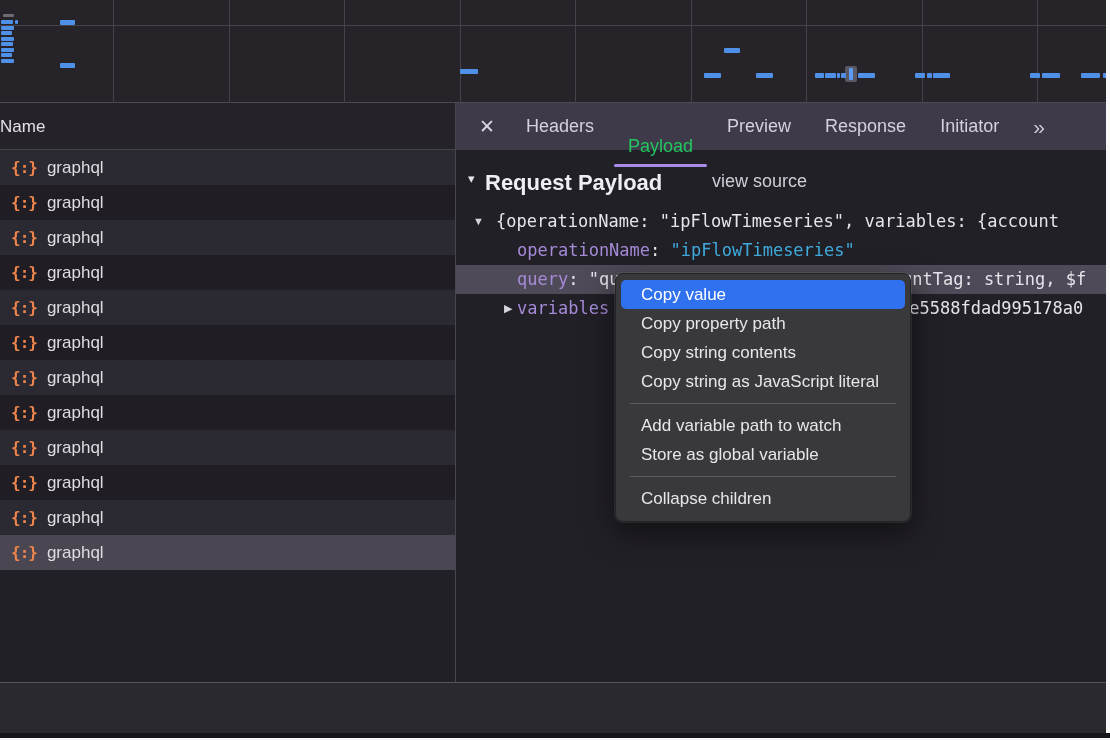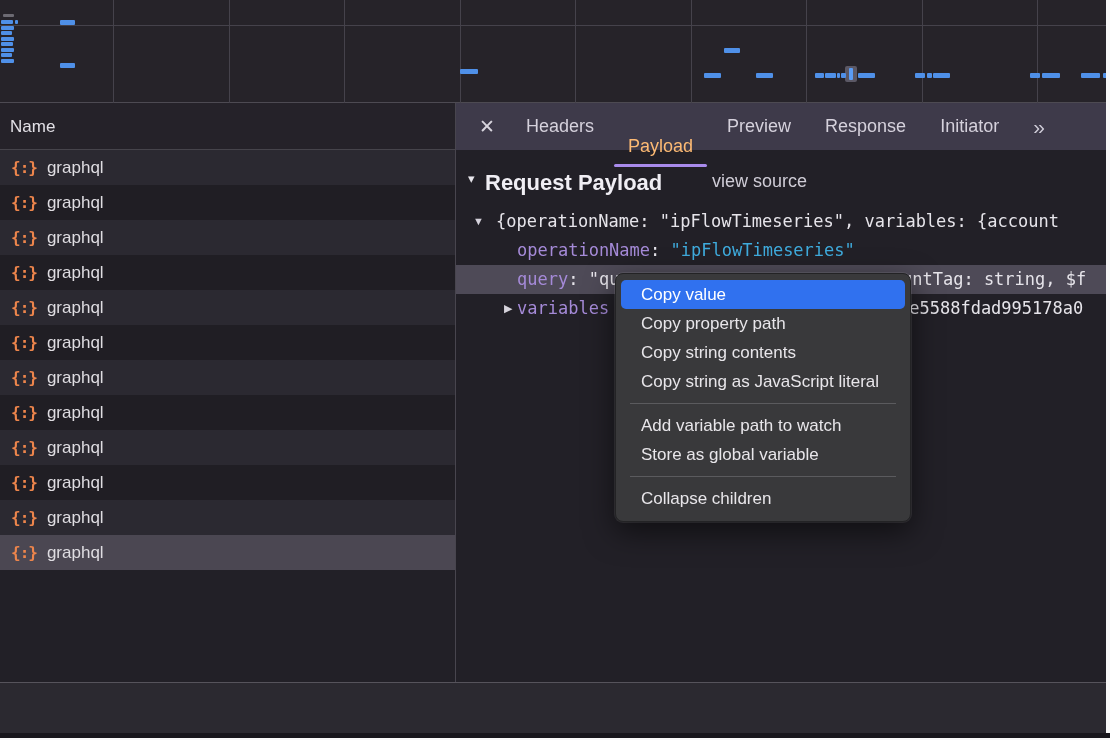--- a/index.html
+++ b/index.html
@@ -14,21 +14,21 @@
     background:#262329; border-bottom:1px solid #4d4a52; }
   .gridline { position:absolute; top:0; width:1px; height:103px; background:#45424b; }
   .lane-divider { position:absolute; left:0; width:1110px; height:1px; background:#45424b; }
   .bar { position:absolute; background:var(--bar-blue,#4f90e8); border-radius:1px; }
   .bar.gray { background:#6c6a72; }
   .ov-marker-box { position:absolute; background:#5b5865; border-radius:2px; }
   .ov-marker-line { position:absolute; left:4px; top:2px; width:4px; height:12px;
     background:#5a9cf5; border-radius:1px; }
   
   .left-panel { position:absolute; left:0; top:103px; width:455px; height:579px; background:#222027; }
-  .name-header { height:47px; line-height:47px; padding-left:10px; background:#252229;
+  .name-header { height:47px; line-height:47px; background:#252229;
     border-bottom:1px solid #46444b; color:#e2e0e6; font-size:17px; }
   .row { display:flex; align-items:center; height:35px; padding-left:11px;
     color:#dfdde2; font-size:17px; cursor:default; }
   .row:nth-child(odd) { background:#2b2931; }
   .row:nth-child(even) { background:#201e24; }
   .row.selected { background:#4b4752; }
   .json-icon { font-family:"DejaVu Sans Mono", monospace; font-weight:bold;
     color:var(--icon-orange,#ed854c); font-size:16px; letter-spacing:-1px; margin-right:10px; }
   
   .v-divider { position:absolute; left:455px; top:103px; width:1px; height:634px; background:#48454e; }
@@ -36,21 +36,21 @@
   .footer { position:absolute; left:0; top:683px; width:1110px; height:50px; background:#2b2930; }
   .edge-bottom-dark { position:absolute; left:0; top:733px; width:1110px; height:5px; background:#17151b; z-index:60; }
   .edge-bottom-white { position:absolute; left:0; top:738px; width:1110px; height:2px; background:#f8f8f8; z-index:60; }
   .edge-right { position:absolute; left:1106px; top:0; width:4px; height:740px; background:#f8f8f8; z-index:60; }
   
   .right-panel { position:absolute; left:456px; top:103px; width:654px; height:579px; background:#222027; }
   .tabbar { height:47px; background:#3e3a4a; display:flex; align-items:center;
     padding-left:23px; color:#d5d1dc; font-size:18px; }
   .close-x { font-size:19px; color:#d8d5de; margin-right:31px; cursor:pointer; }
   .tab { position:relative; height:47px; line-height:47px; margin-right:34px; cursor:pointer; white-space:nowrap; }
-  .tab.selected { color:#fdba74;margin-top:40px; }
+  .tab.selected { color:#22c55e;margin-top:40px; }
   .tab.selected::after { content:""; position:absolute; left:-14px; right:-14px; bottom:3px;
     height:3px; border-radius:2px; background:var(--tab-underline,#a98bec); }
   .overflow-chevrons { font-size:21px; color:#cfccd8; cursor:pointer; letter-spacing:-2px; }
   .payload-pane { position:relative; height:532px; overflow:hidden; }
   .section-row { position:relative; height:29px; margin-top:20px; }
   .tri-small { position:absolute; left:12px; top:1px; font-size:13px; color:#e8e6ec; }
   .section-title { position:absolute; left:29px; top:0; font-size:22px; font-weight:bold; color:#f0eef4; }
   .view-source { position:absolute; left:256px; top:1px; font-size:18px; color:#cfccd6; cursor:pointer; }
   .tree { margin-top:8px; font-family:"DejaVu Sans Mono", monospace; font-size:17px; color:#e6e4ea; }
   .tline { position:relative; height:29px; line-height:29px; padding-left:61px; white-space:nowrap; }

